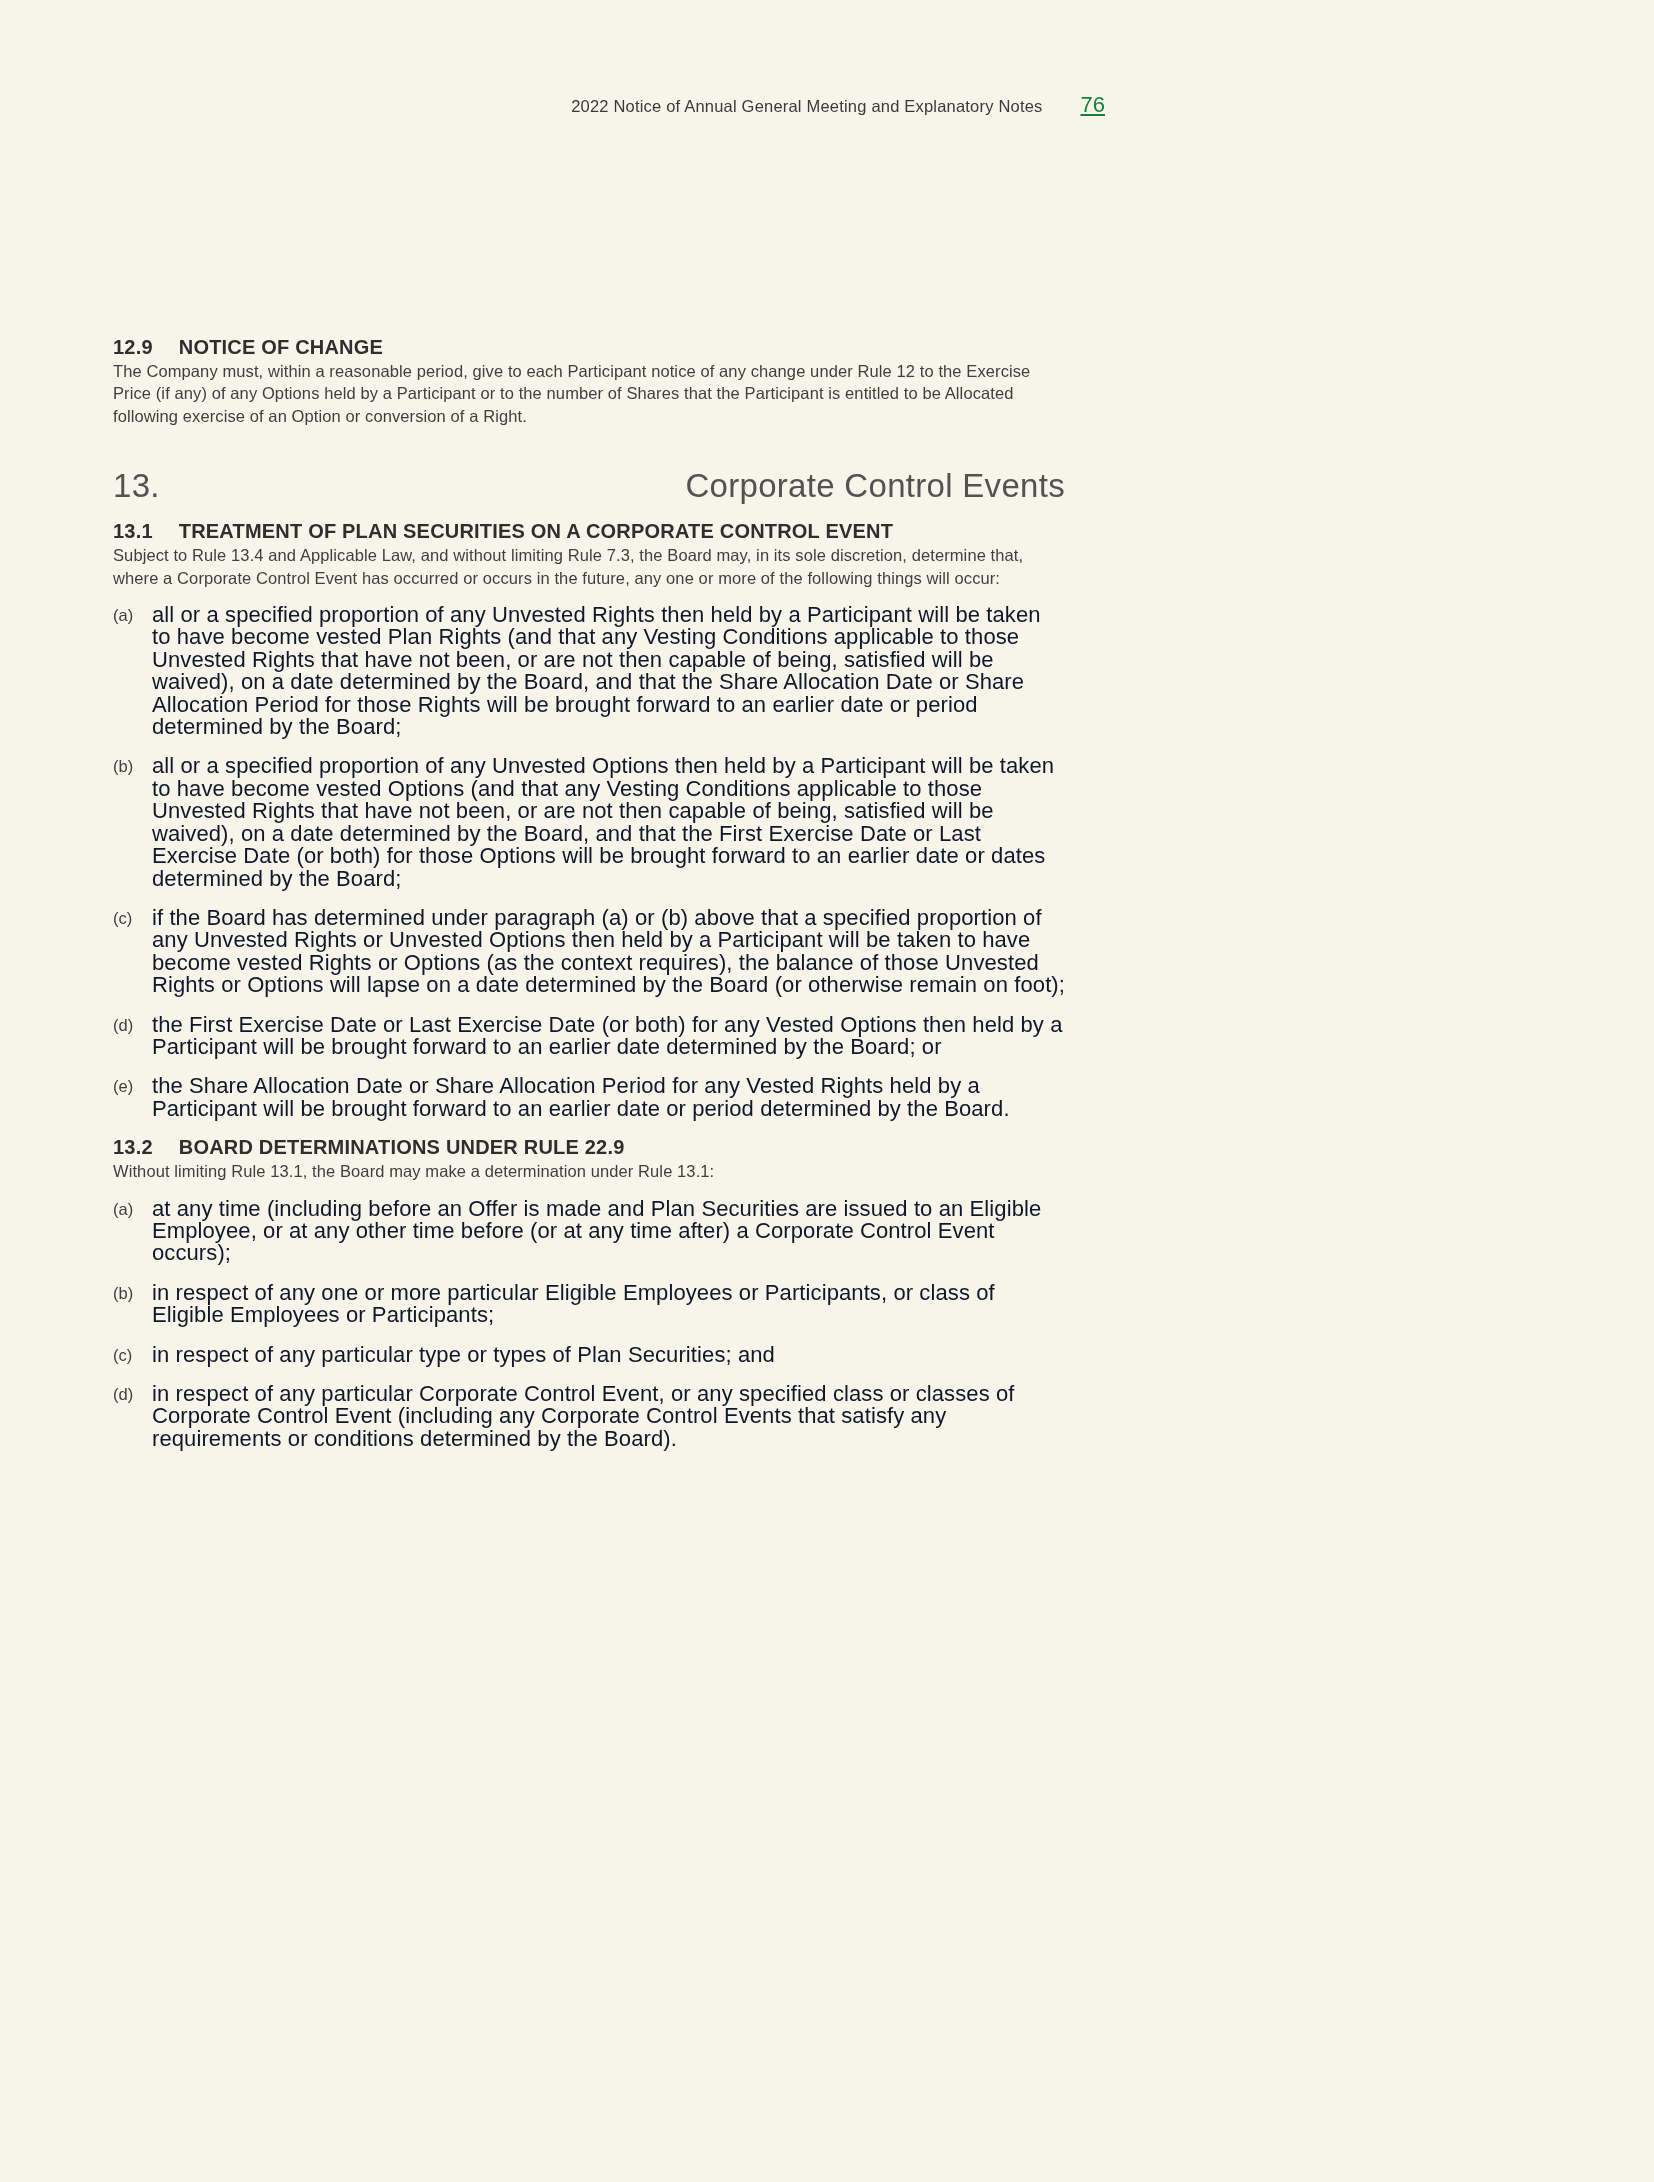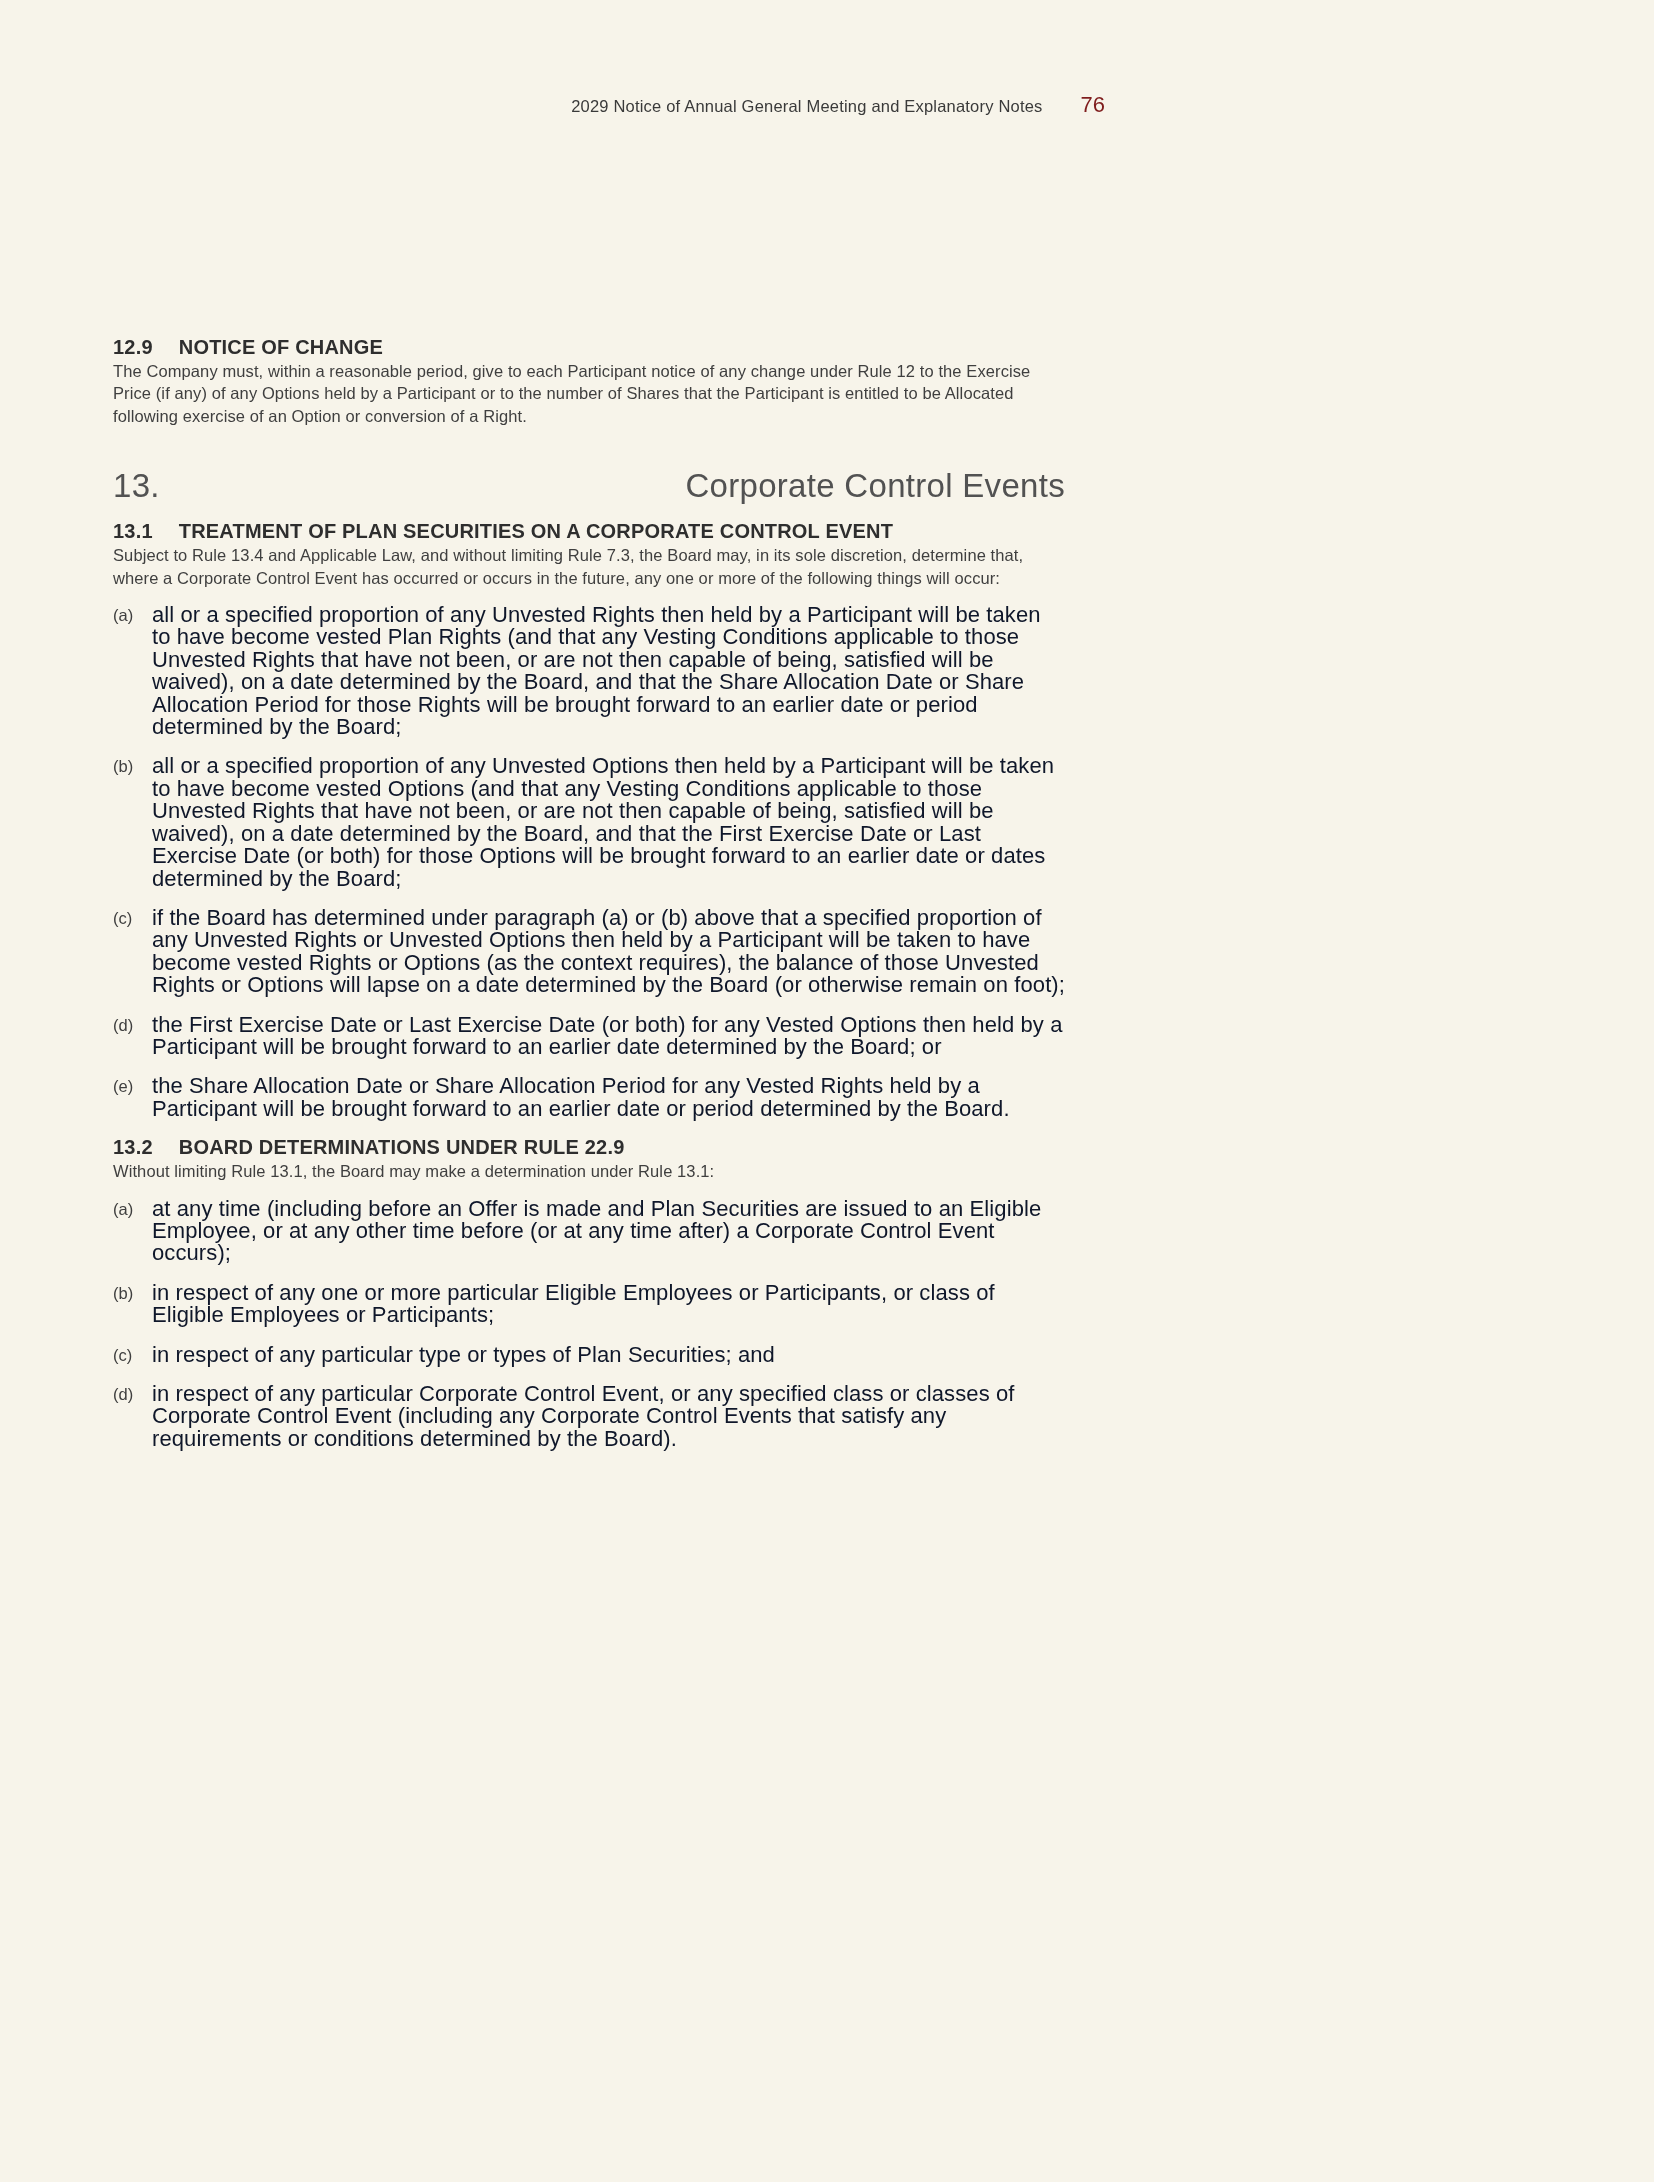--- a/index.html
+++ b/index.html
@@ -27,21 +27,22 @@
     align-items: baseline;
     gap: 38px;
   }
   .header-title {
     font-size: 16.5px;
     letter-spacing: 0.2px;
     color: #3a3a3a;
   }
   .header-page-number {
     font-size: 22px;
-    color: #7f1d1d;
+    color: #15803d;
+    text-decoration: underline;
   }
   .content {
     position: absolute;
     top: 336px;
     left: 113px;
     width: 952px;
   }
   .sub-heading {
     margin: 0;
     display: flex;
@@ -93,21 +94,21 @@
     letter-spacing: 0.1px;
     color: #0f172a;
   }
 </style>
 </head>
 <body>
 
 <div class="page">
 
   <header class="page-header">
-    <span class="header-title">2029 Notice of Annual General Meeting and Explanatory Notes</span>
+    <span class="header-title">2022 Notice of Annual General Meeting and Explanatory Notes</span>
     <span class="header-page-number">76</span>
   </header>
 
   <main class="content">
 
     <h2 class="sub-heading">
       <span class="h-num">12.9</span>
       <span class="h-text">NOTICE OF CHANGE</span>
     </h2>
     <p class="body-text">The Company must, within a reasonable period, give to each Participant notice of any change under Rule 12 to the Exercise Price (if any) of any Options held by a Participant or to the number of Shares that the Participant is entitled to be Allocated following exercise of an Option or conversion of a Right.</p>

